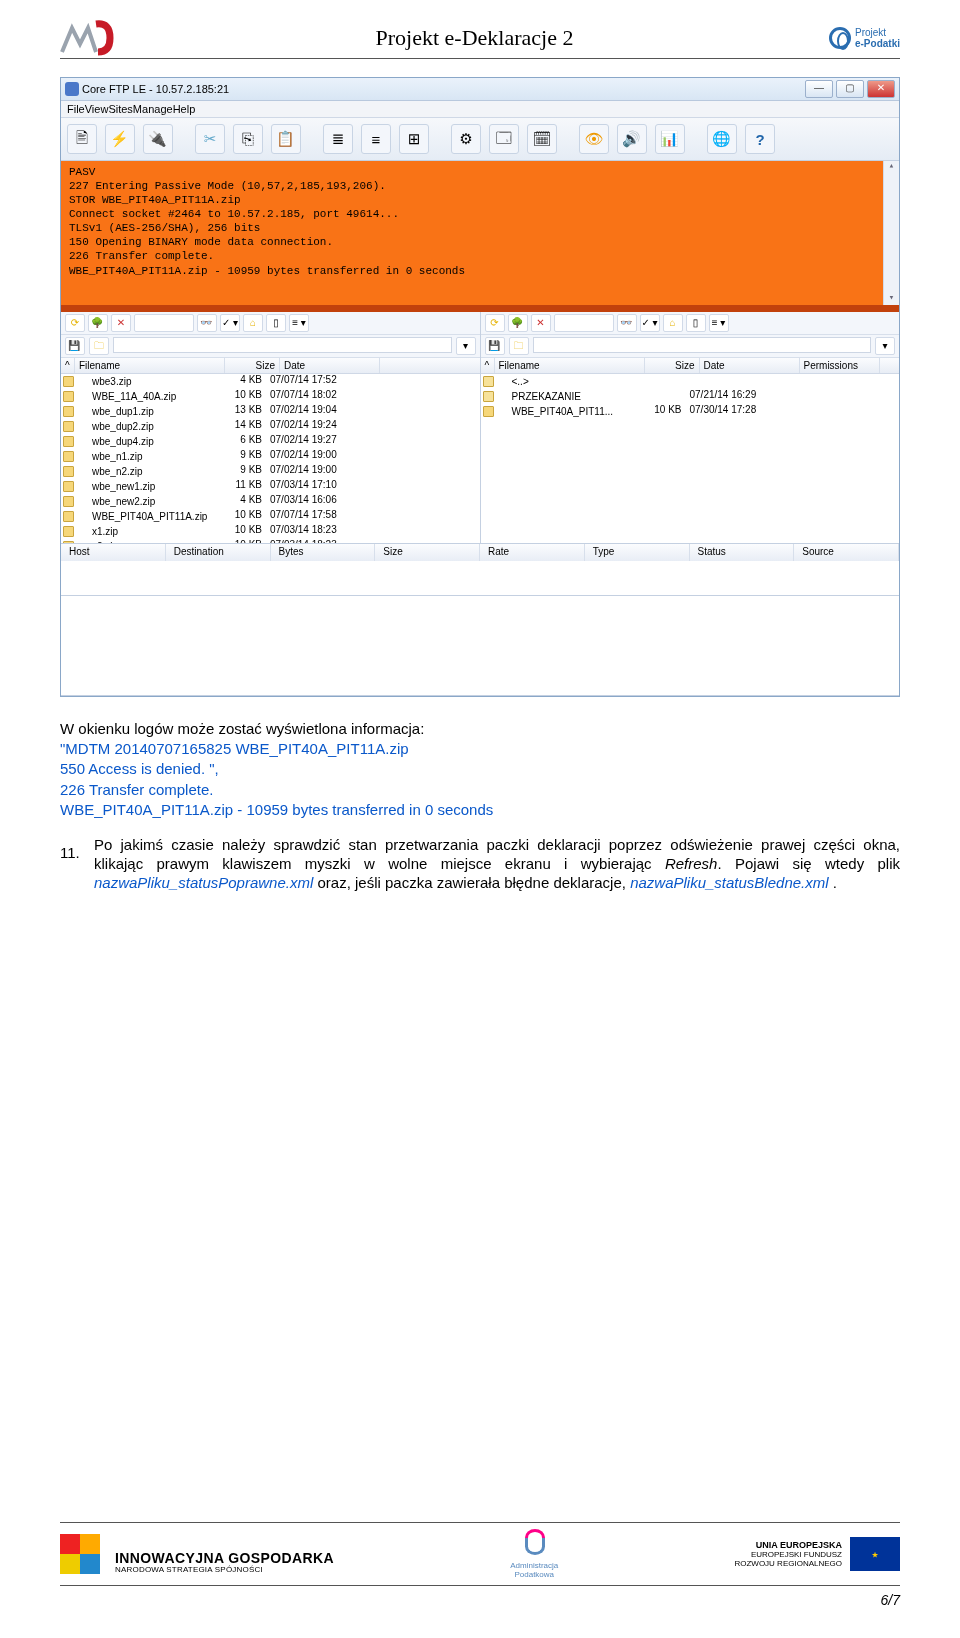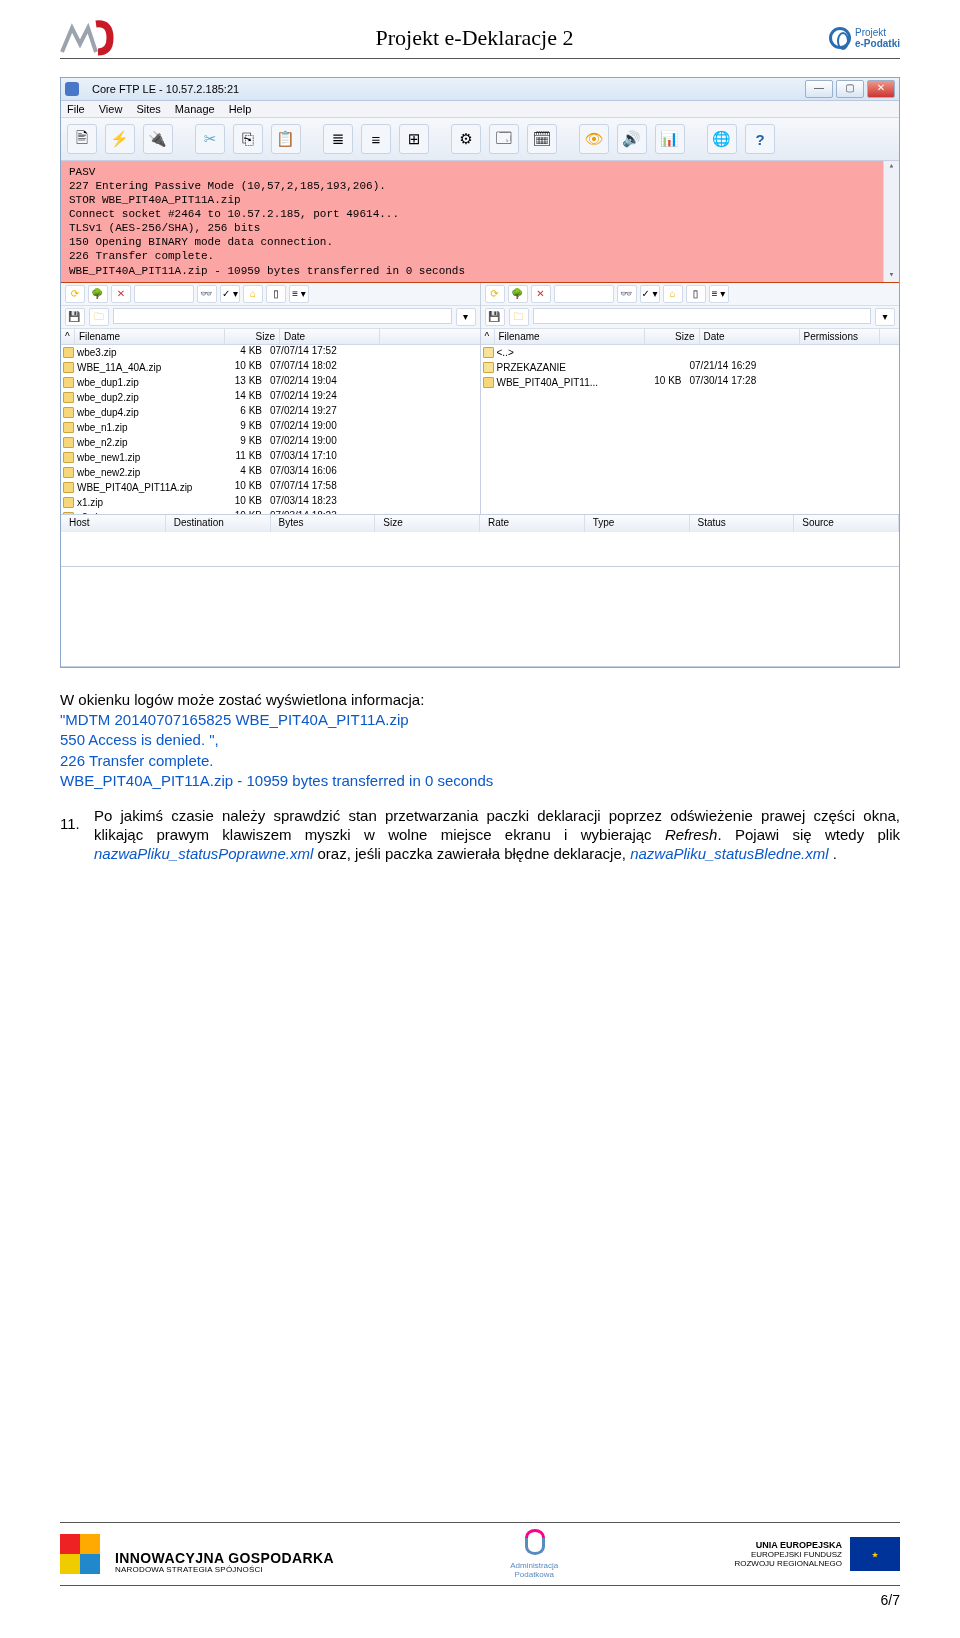--- a/index.html
+++ b/index.html
@@ -44,54 +44,54 @@
     border: 1px solid #8aa7c8;
     width: 100%;
     font-size: 11px;
     background: #e9eef7;
   }
   .title-bar {
     background: linear-gradient(#eaf2fb, #d8e6f4);
     display: flex; align-items: center; justify-content: space-between;
     padding: 2px 4px; border-bottom: 1px solid #b8c8dd;
   }
-  .title-left { display: flex; align-items: center; gap: 13px; }
+  .title-left { display: flex; align-items: center; gap: 3px; }
   .app-ico { width: 14px; height: 14px; background: #4a78c9; border-radius: 3px; }
   .win-ctrls { display: flex; gap: 3px; }
   .win-btn {
     width: 28px; height: 18px; border: 1px solid #9bb0cc;
     background: linear-gradient(#fff, #d9e6f4);
     font-size: 10px; text-align: center; line-height: 14px;
     border-radius: 2px; color: #444;
   }
   .win-btn.close { background: linear-gradient(#e98, #c33); color: #fff; }
 
   .menu-bar {
     background: #f2f4f8; padding: 2px 6px; border-bottom: 1px solid #cfd8e6;
-    display: flex; gap: 14px; font-size: 11px;
+    display: flex; font-size: 11px;
   }
   .menu-bar span { cursor: default; }
 
   .toolbar {
     background: linear-gradient(#f6f8fb, #e5ecf5);
     padding: 6px 6px; display: flex; gap: 8px;
     border-bottom: 1px solid #c4d0e1;
   }
   .tbtn {
     width: 30px; height: 30px; border: 1px solid #c8d4e4;
     background: #f3f6fb; border-radius: 3px;
     display: flex; align-items: center; justify-content: center;
     font-size: 15px;
   }
   .tbtn.sep { border: none; background: transparent; width: 6px; }
 
   .log-pane {
-    background: #fca5a5; padding: 4px 8px; height: 122px;
+    background: #f97316; padding: 4px 8px; height: 151px;
     font-family: "Courier New", monospace; font-size: 11px;
-    overflow: hidden; border-bottom: 1px solid #c2410c;
+    overflow: hidden; border-bottom: 7px solid #c2410c;
     white-space: pre; line-height: 1.28; position: relative;
   }
   .scroll-v {
     position: absolute; right: 0; top: 0; bottom: 0; width: 16px;
     background: #eef2f8; border-left: 1px solid #d3dbe8;
     display: flex; flex-direction: column; justify-content: space-between;
     align-items: center; font-size: 9px; color: #667;
   }
 
   .dual {
@@ -123,21 +123,21 @@
   }
   .pane-header {
     display: flex; background: linear-gradient(#fbfcfe, #e8edf5);
     border-bottom: 1px solid #cfd8e6; font-size: 10px;
   }
   .ph { padding: 2px 4px; border-right: 1px solid #d7dfeb; }
   .ph-n { width: 150px; } .ph-s { width: 55px; text-align: right; }
   .ph-d { width: 100px; } .ph-p { width: 80px; }
   .rows { flex: 1; overflow: hidden; font-size: 10px; position: relative; }
   .row { display: flex; padding: 0 0; height: 15px; }
-  .c-n { width: 150px; display: flex; gap: 3px; align-items: center; padding-left: 2px; text-align: center; }
+  .c-n { width: 150px; display: flex; gap: 18px; align-items: center; padding-left: 2px; text-align: center; }
   .c-s { width: 55px; text-align: right; padding-right: 4px; }
   .c-d { width: 100px; padding-left: 4px; }
   .c-p { width: 80px; padding-left: 4px; }
   .fico { width: 11px; height: 11px; background: #f6d77a; border: 1px solid #caa53e; border-radius: 1px; flex-shrink: 0; }
   .fico.folder { background: #f7e29a; border-color: #c9a53c; }
 
   .xfer {
     background: #fff; height: 52px;
     display: flex; flex-direction: column; border-bottom: 1px solid #c4d0e1;
   }
@@ -198,21 +198,21 @@
     border: 3px solid #5a8bbf; border-radius: 0 0 50% 50%;
     border-top: none; left: 4px; bottom: 4px;
   }
   .f-right .txt { text-align: right; font-size: 8px; line-height: 1.15; }
   .f-right .txt .b { font-weight: bold; font-size: 9px; }
   .eu-flag {
     width: 50px; height: 34px; background: #003399;
     display: flex; align-items: center; justify-content: center;
     color: #fc0; font-size: 16px;
   }
-  .page-num { text-align: right; font-size: 14px; margin-top: 6px; }
+  .page-num { text-align: right; font-size: 14px; margin-top: 6px; font-style: italic; }
 </style>
 </head>
 <body>
 
 <div class="page">
 
   <div class="doc-header">
     <div class="logo-mf">
       <svg viewBox="0 0 60 36">
         <path d="M2 32 L12 8 L20 24 L28 8 L36 32" stroke="#9aa3ae" stroke-width="4" fill="none"></path>

